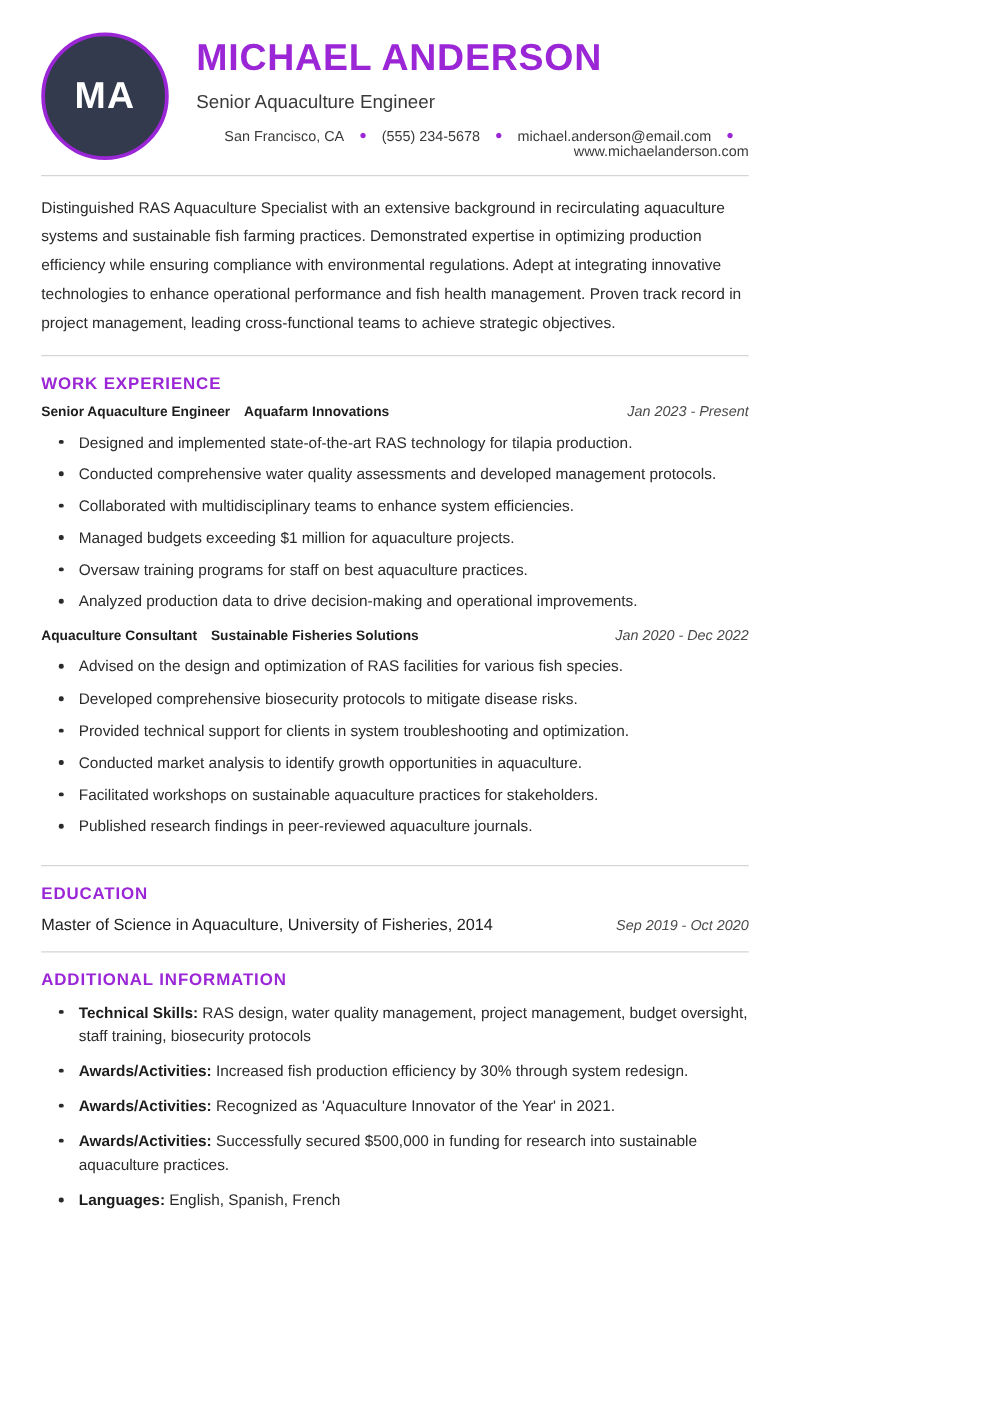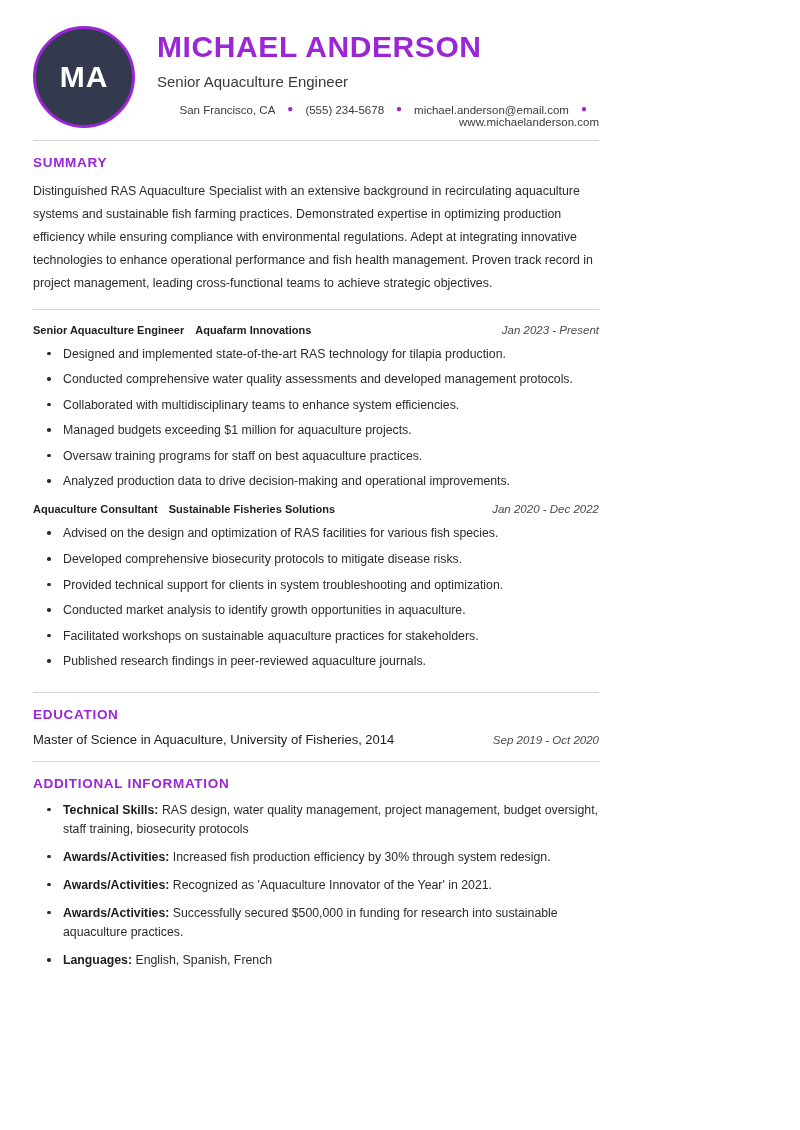--- a/index.html
+++ b/index.html
@@ -221,27 +221,27 @@
         <span class="contact-item">michael.anderson@email.com</span>
         <span class="contact-sep">●</span>
         <span class="contact-item">www.michaelanderson.com</span>
       </div>
     </div>
   </div>
 
   <hr class="hr">
 
   <div class="section">
-    <h2 class="section-title">SUMMARY</h2>
     <p class="summary-text">Distinguished RAS Aquaculture Specialist with an extensive background in recirculating aquaculture systems and sustainable fish farming practices. Demonstrated expertise in optimizing production efficiency while ensuring compliance with environmental regulations. Adept at integrating innovative technologies to enhance operational performance and fish health management. Proven track record in project management, leading cross-functional teams to achieve strategic objectives.</p>
   </div>
 
   <hr class="hr">
 
   <div class="section">
+    <h2 class="section-title">WORK EXPERIENCE</h2>
 
     <div class="job">
       <div class="job-head">
         <div class="job-left">
           <span>Senior Aquaculture Engineer</span>
           <span class="company">Aquafarm Innovations</span>
         </div>
         <div class="job-date">Jan 2023 - Present</div>
       </div>
       <ul class="bullets">

